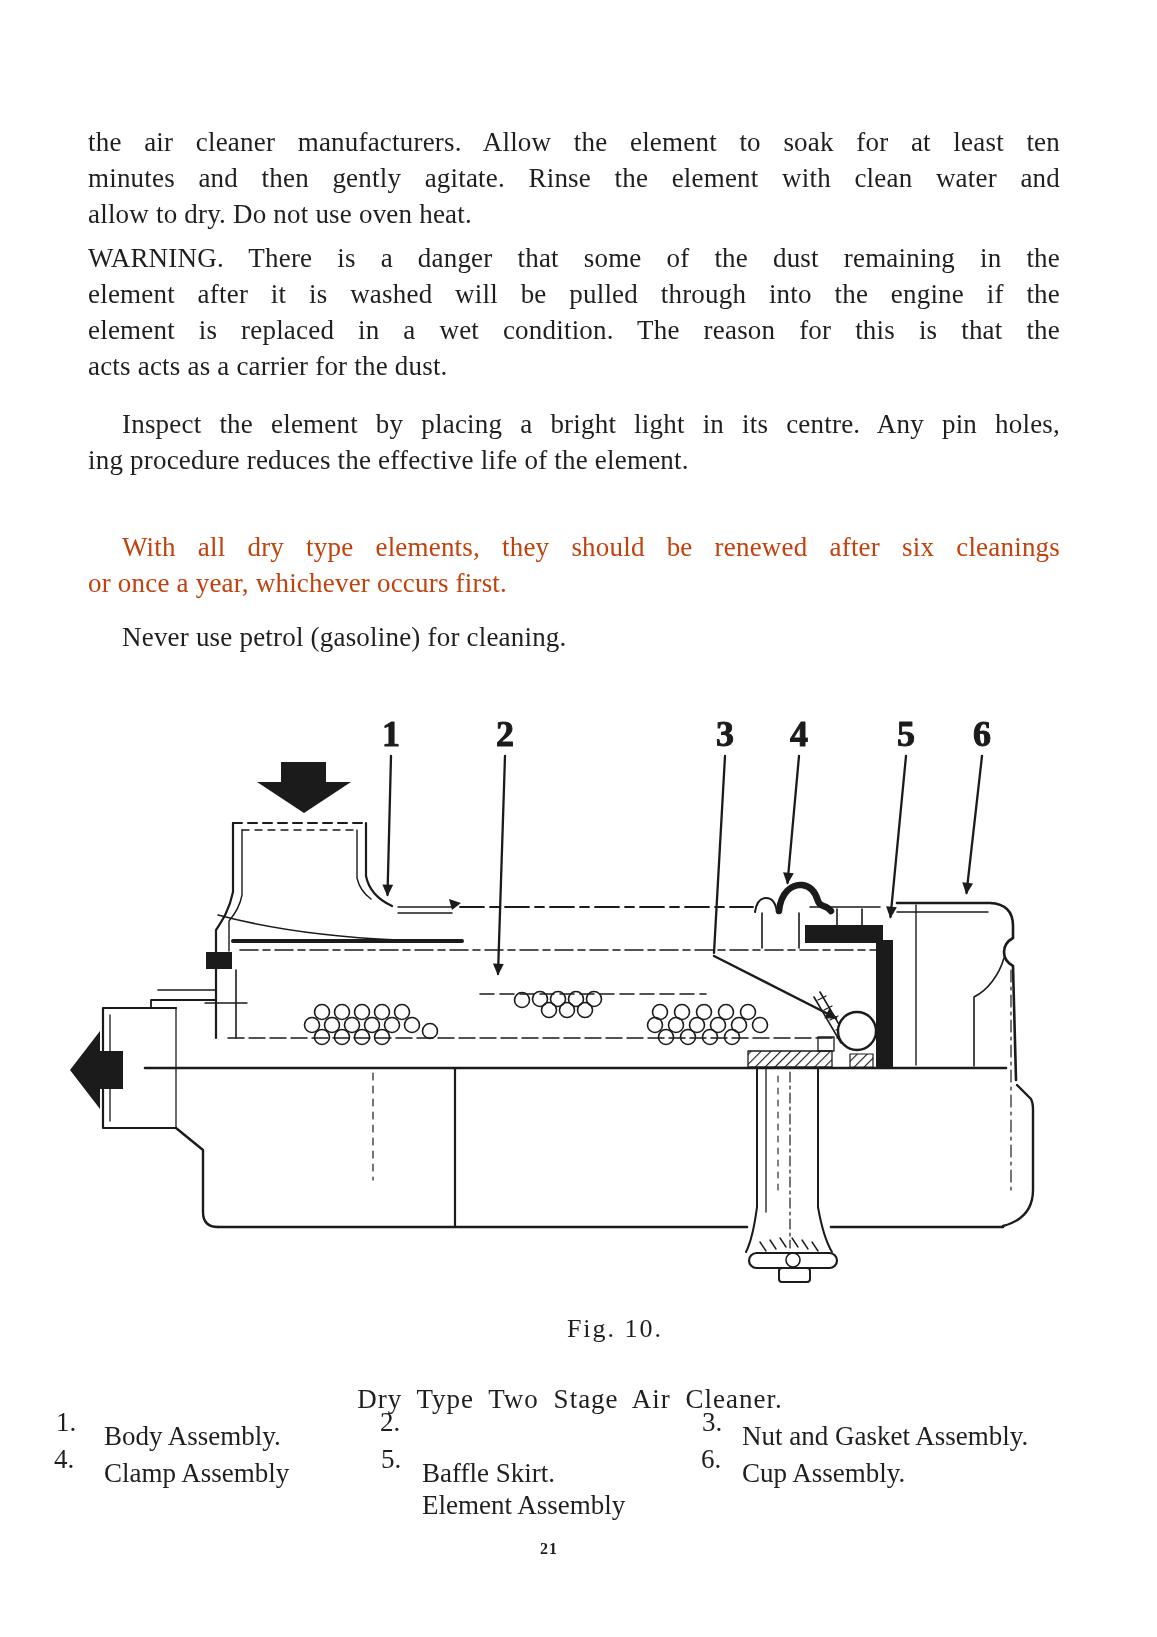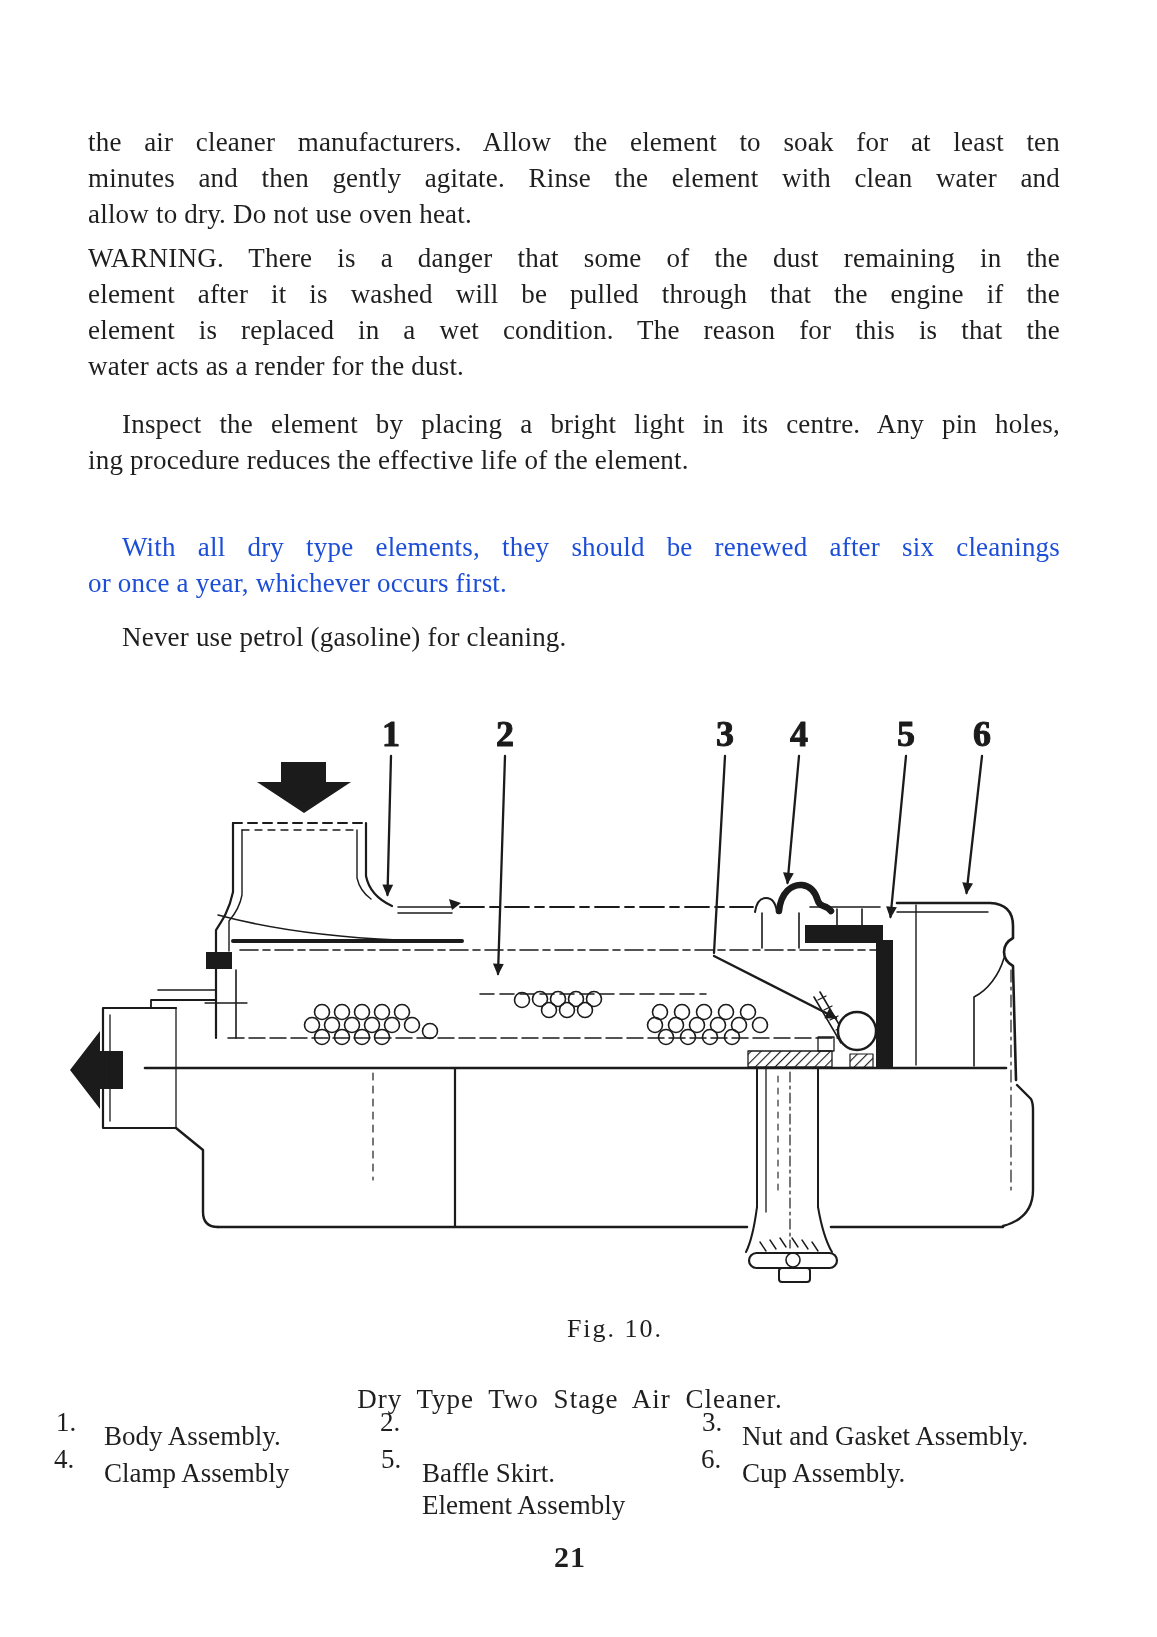--- a/index.html
+++ b/index.html
@@ -12,55 +12,55 @@
     overflow:hidden;
   }
   .para{
     position:absolute;left:88px;width:972px;
     font-size:27px;line-height:36px;
     letter-spacing:0.2px;
   }
   .para .ln{display:block;}
   .para .ln.j{text-align:justify;text-align-last:justify;}
   .para .ln.ind{text-indent:34px;}
-  .faded{color:#1d4ed8;}
+  .faded{color:#c2410c;}
   .centerline{
     position:absolute;left:0;width:1140px;text-align:center;
     font-size:27px;line-height:34px;
   }
   #fig-label{top:1312px;font-size:26px;letter-spacing:2px;padding-left:45px;}
   #fig-caption{top:1358px;word-spacing:7px;letter-spacing:1px;margin-top:24px;}
   .legend-num{position:absolute;font-size:27px;line-height:34px;}
   .legend-text{position:absolute;font-size:27px;line-height:34px;margin-top:14px;}
   #page-num{
-    position:absolute;top:1540px;left:540px;width:60px;text-align:center;
-    font-size:30px;font-weight:600;letter-spacing:1px;
+    position:absolute;top:1540px;left:540px;width:60px;text-align:left;
+    font-size:16px;font-weight:600;letter-spacing:1px;
   }
   #diagram{position:absolute;left:0;top:0;}
   svg text.callout{
     font-family:"Liberation Serif","DejaVu Serif",serif;
     font-size:36px;font-weight:700;fill:#1b1b1b;text-anchor:middle;
   }
 </style>
 </head>
 <body>
 
 <div id="page">
 
   <div class="para" style="top:124px">
     <span class="ln j">the air cleaner manufacturers. Allow the element to soak for at least ten</span>
     <span class="ln j">minutes and then gently agitate. Rinse the element with clean water and</span>
     <span class="ln">allow to dry. Do not use oven heat.</span>
   </div>
 
   <div class="para" style="top:240px">
     <span class="ln j">WARNING. There is a danger that some of the dust remaining in the</span>
-    <span class="ln j">element after it is washed will be pulled through that the engine if the</span>
+    <span class="ln j">element after it is washed will be pulled through into the engine if the</span>
     <span class="ln j">element is replaced in a wet condition. The reason for this is that the</span>
-    <span class="ln">water acts as a render for the dust.</span>
+    <span class="ln">acts acts as a carrier for the dust.</span>
   </div>
 
   <div class="para" style="top:406px">
     <span class="ln j ind">Inspect the element by placing a bright light in its centre. Any pin holes,</span>
     <span class="ln">ing procedure reduces the effective life of the element.</span>
   </div>
 
   <div class="para faded" style="top:529px">
     <span class="ln j ind">With all dry type elements, they should be renewed after six cleanings</span>
     <span class="ln">or once a year, whichever occurs first.</span>

